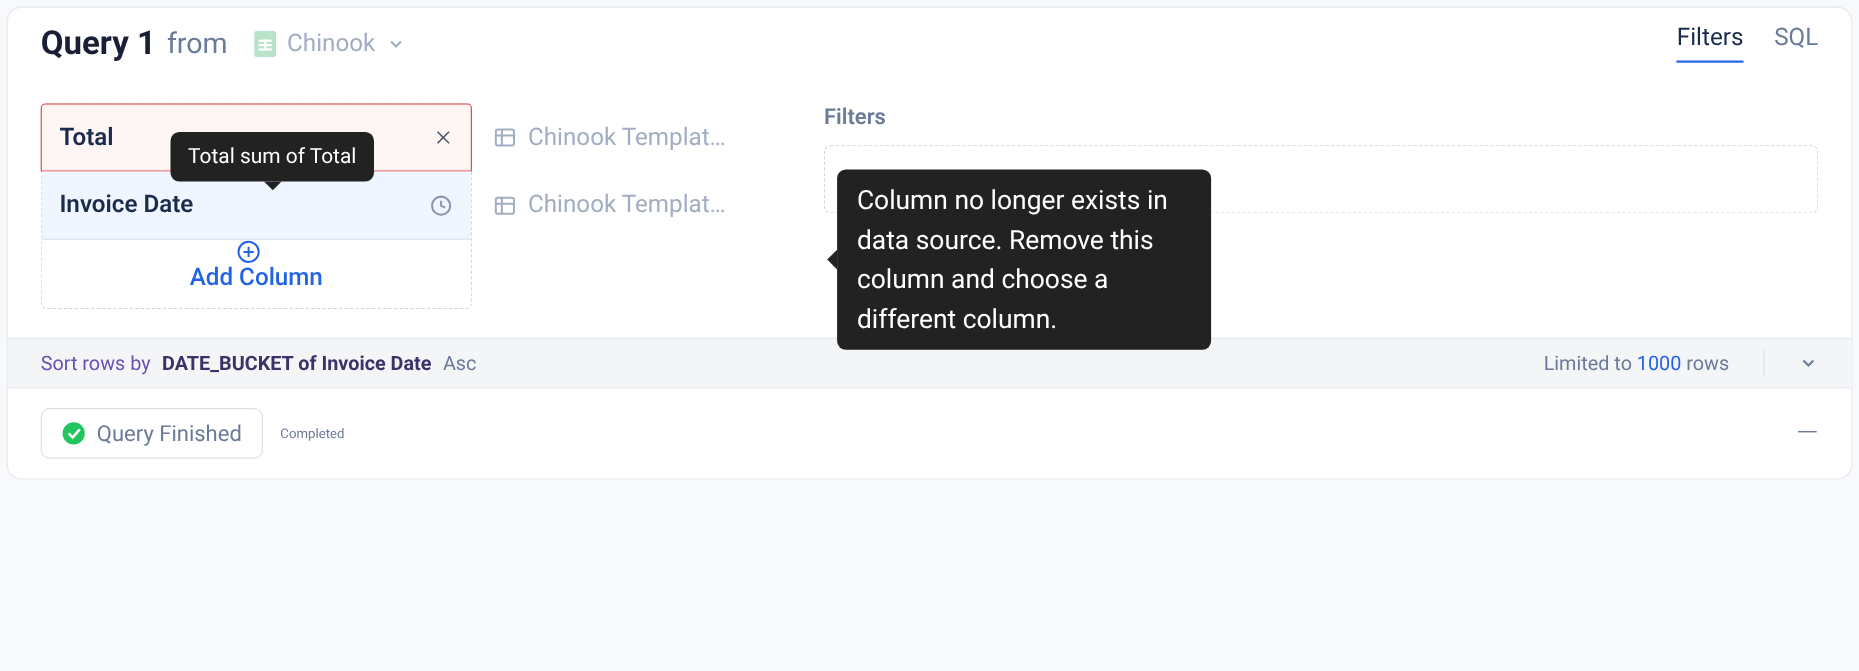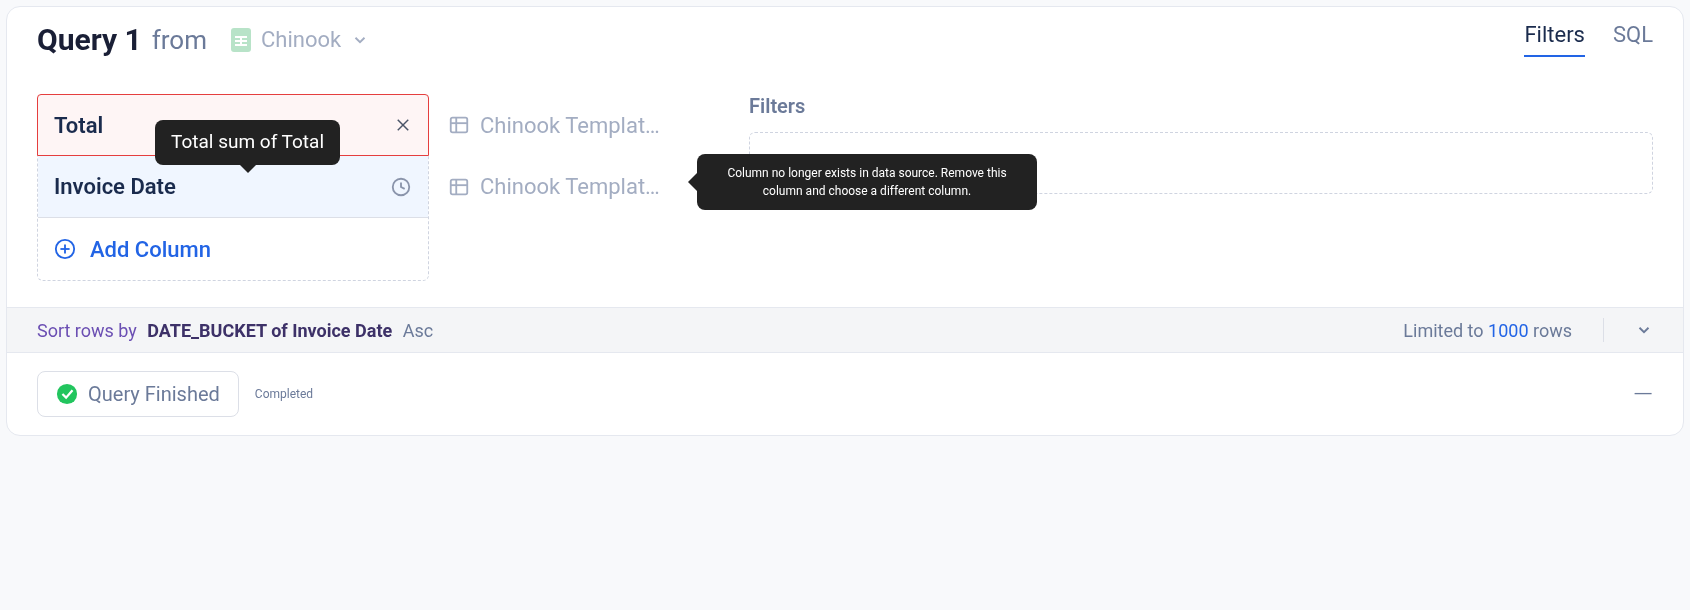--- a/index.html
+++ b/index.html
@@ -98,20 +98,21 @@
     color: var(--text-dark);
     position: relative;
   }
   .col-row.error { background: var(--bg-light-pink); border:1px solid var(--red); border-radius: 4px 4px 0 0; margin:-1px -1px 0 -1px; }
   .col-row.secondary { background: var(--bg-light-blue); }
   .col-row .icon-right { margin-left:auto; color: var(--text-muted); display:flex; }
   .col-row.add {
     font-weight: 500;
     color: var(--blue);
     border-bottom: none;
+    flex-direction: column;
   }
   .col-row.add .plus-circ { width:22px; height:22px; margin-right:14px; }
   .template-chip {
     position:absolute;
     left: 410px;
     display:flex;
     align-items:center;
     gap:10px;
     color: var(--text-light);
     font-size:22px;
@@ -129,37 +130,36 @@
   }
 
   
   .tooltip {
     position: absolute;
     background: var(--tooltip-bg);
     color: #fff;
     border-radius: 8px;
     font-size: 19px;
     line-height: 1.5;
-    text-align: center;
     z-index: 10;
   }
   .tooltip.small {
     top: 26px; left: 118px;
     padding: 8px 16px;
     white-space: nowrap;
   }
   .tooltip.small::after {
     content:""; position:absolute; left:50%; top:100%; transform:translateX(-50%);
     border:8px solid transparent; border-top-color: var(--tooltip-bg);
   }
   .tooltip.big {
-    top: 60px; left: 660px;
+    top: 60px; left: 724px;
     width: 340px;
     padding: 10px 18px;
-    font-size: 12px;
+    font-size: 24px;
   }
   .tooltip.big::before {
     content:""; position:absolute; right:100%; top:50%; transform:translateY(-50%);
     border:9px solid transparent; border-right-color: var(--tooltip-bg);
   }
   
   .sort-bar {
     display:flex;
     align-items:center;
     padding: 10px 30px;

